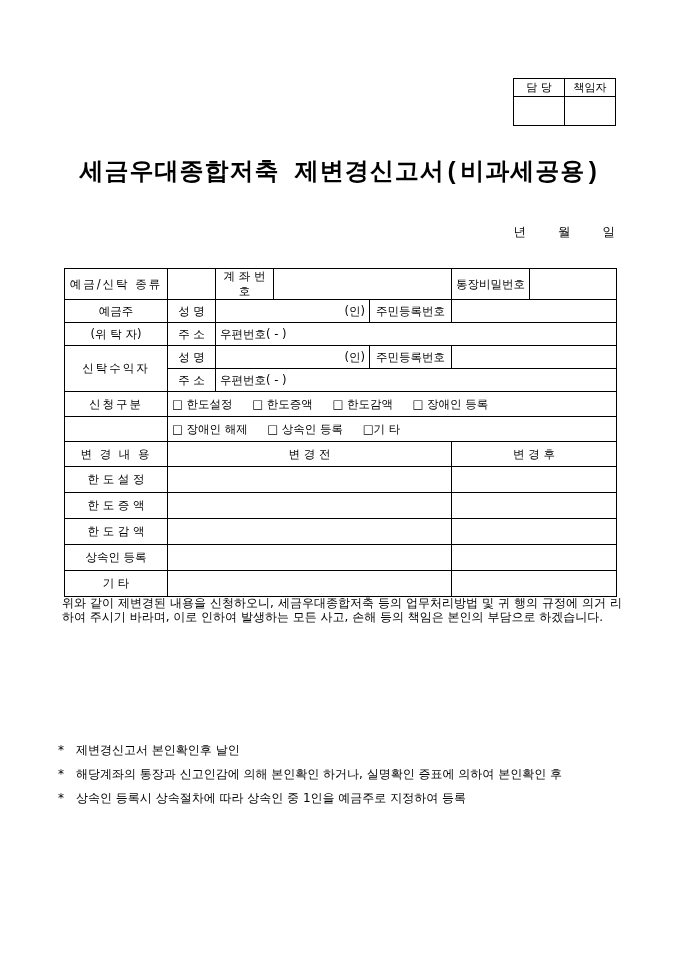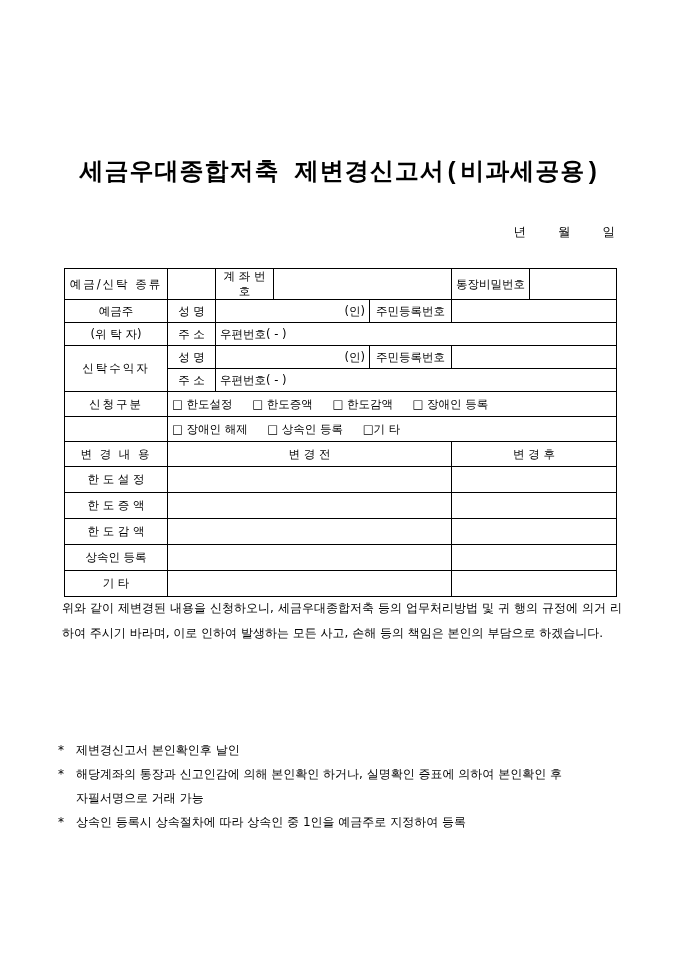--- a/index.html
+++ b/index.html
@@ -98,21 +98,21 @@
   .chkgrp span { display: inline-block; }
   .chk-item { margin-right: 16px; white-space: nowrap; }
 
   
   .paragraph {
     position: absolute;
     top: 596px;
     left: 62px;
     width: 560px;
     font-size: 12px;
-    line-height: 25px;
+    line-height: 14px;
     text-align: justify;
   }
 
   
   .notes {
     position: absolute;
     top: 738px;
     left: 58px;
     width: 570px;
     font-size: 12px;
@@ -129,20 +129,32 @@
   .note-text { flex: 1; }
   .note-cont {
     padding-left: 18px;
   }
 </style>
 </head>
 <body>
 
 <div class="page">
 
+  <table class="approval-box">
+    <tbody>
+        <tr>
+      <td>담 당</td>
+      <td>책임자</td>
+    </tr>
+    <tr class="body-row">
+      <td></td>
+      <td></td>
+    </tr>
+  </tbody>
+    </table>
 
   <div class="title">세금우대종합저축 제변경신고서(비과세공용)</div>
 
   <div class="date-line">
     <span>년</span>
     <span>월</span>
     <span>일</span>
   </div>
 
   <table class="form-table">
@@ -255,20 +267,19 @@
 
   <div class="notes">
     <div class="note-row">
       <div class="note-star">*</div>
       <div class="note-text">제변경신고서 본인확인후 날인</div>
     </div>
     <div class="note-row">
       <div class="note-star">*</div>
       <div class="note-text">해당계좌의 통장과 신고인감에 의해 본인확인 하거나, 실명확인 증표에 의하여 본인확인 후</div>
     </div>
-    <div class="note-cont">자필서명으로 거래 가능</div>
     <div class="note-row">
       <div class="note-star">*</div>
       <div class="note-text">상속인 등록시 상속절차에 따라 상속인 중 1인을 예금주로 지정하여 등록</div>
     </div>
   </div>
 
 </div>
 
 </body></html>

